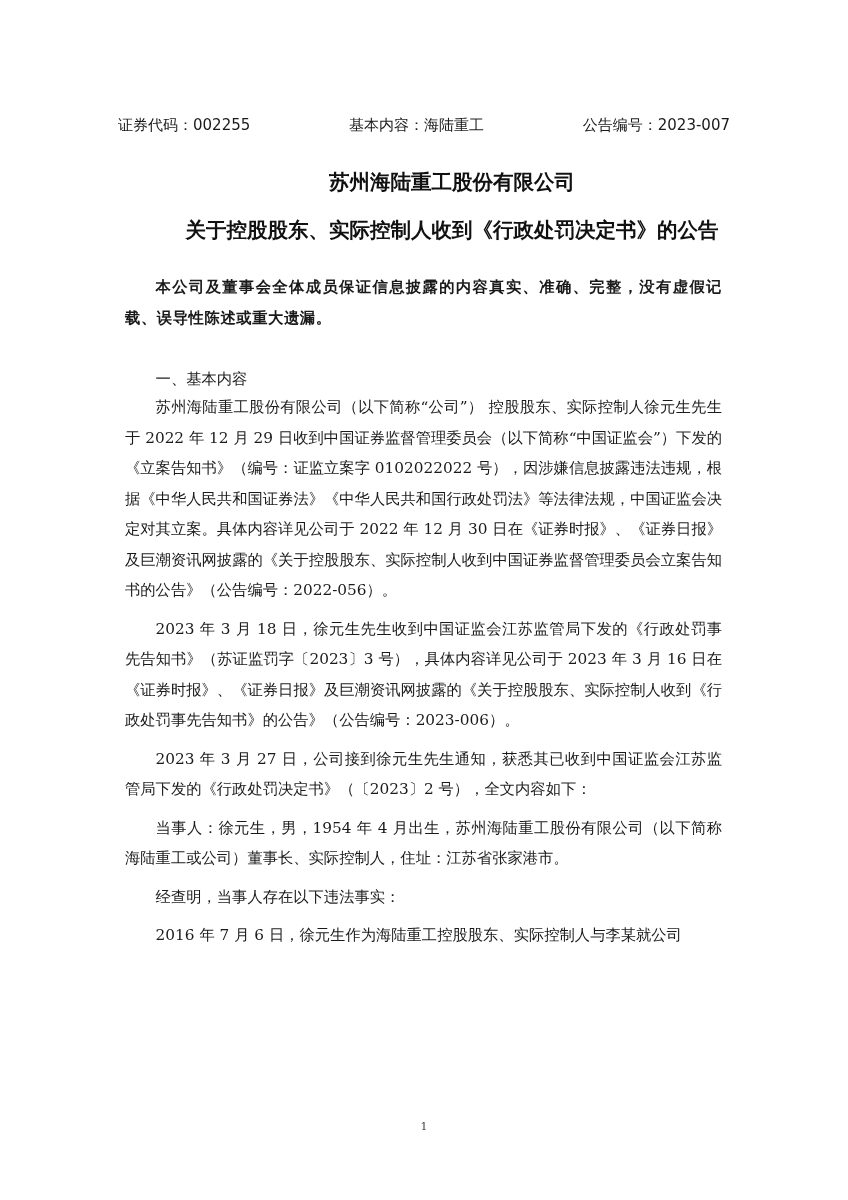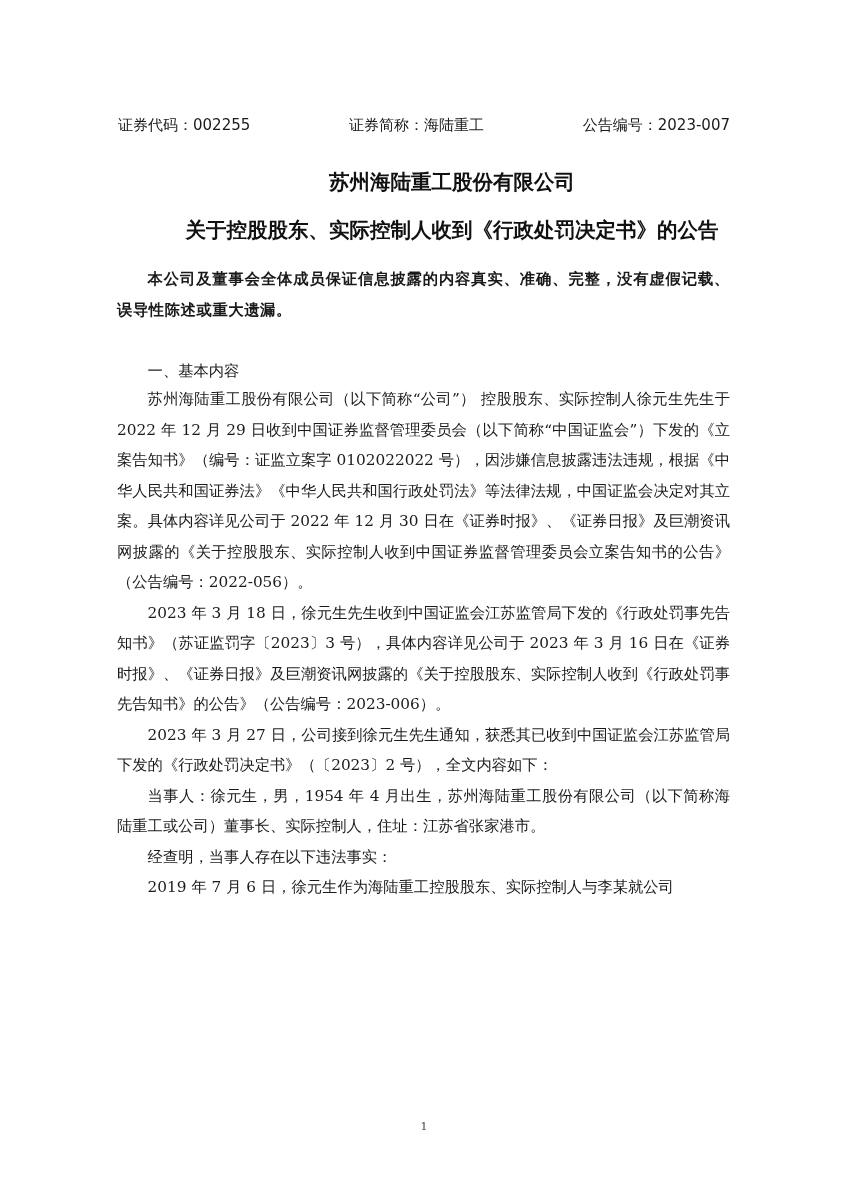--- a/index.html
+++ b/index.html
@@ -6,48 +6,48 @@
     body { width: 848px; height: 1200px; position: relative; overflow: hidden;
            font-family: "DejaVu Serif", "Liberation Serif", serif; color: #1a1a1a; }
     .header-row { position: absolute; top: 116px; left: 118px; width: 612px;
                   display: flex; justify-content: space-between; font-size: 15px;
                   font-family: "DejaVu Sans", "Liberation Sans", sans-serif; }
     .title { position: absolute; left: 0; width: 848px; text-align: center;
              font-size: 20.5px; font-family: "DejaVu Sans", "Liberation Sans", sans-serif; font-weight: bold; color:#111;padding-left:28px; }
     .t1 { top: 168px; }
     .t2 { top: 216px; }
     .body { position: absolute; left: 117px; width: 613px; font-size: 15.3px; line-height: 30.5px; }
-    .p { text-indent: 2em; margin: 0; text-align: justify; text-align-last: left; }
+    .p { text-indent: 2em; margin: 8px; text-align: justify; text-align-last: left; }
     .decl { top: 264px; font-weight: bold; font-family: "DejaVu Sans", "Liberation Sans", sans-serif; letter-spacing: 0.6px; }
     .sec { top: 356px; }
     .main { top: 384px; }
     .page-num { position: absolute; top: 1120px; left: 0; width: 848px; text-align: center; font-size: 11px; color:#444; }
   </style>
 </head>
 <body>
 
 <div class="header-row">
   <span>证券代码：002255</span>
-  <span>证券简称：海陆重工</span>
+  <span>基本内容：海陆重工</span>
   <span>公告编号：2023-007</span>
 </div>
 
 <div class="title t1">苏州海陆重工股份有限公司</div>
 <div class="title t2">关于控股股东、实际控制人收到《行政处罚决定书》的公告</div>
 
 <div class="body decl">
   <p class="p">本公司及董事会全体成员保证信息披露的内容真实、准确、完整，没有虚假记载、误导性陈述或重大遗漏。</p>
 </div>
 
 <div class="body sec">
   <p class="p">一、基本内容</p>
 </div>
 
 <div class="body main">
   <p class="p">苏州海陆重工股份有限公司（以下简称“公司”） 控股股东、实际控制人徐元生先生于 2022 年 12 月 29 日收到中国证券监督管理委员会（以下简称“中国证监会”）下发的《立案告知书》（编号：证监立案字 0102022022 号），因涉嫌信息披露违法违规，根据《中华人民共和国证券法》《中华人民共和国行政处罚法》等法律法规，中国证监会决定对其立案。具体内容详见公司于 2022 年 12 月 30 日在《证券时报》、《证券日报》及巨潮资讯网披露的《关于控股股东、实际控制人收到中国证券监督管理委员会立案告知书的公告》（公告编号：2022-056）。</p>
   <p class="p">2023 年 3 月 18 日，徐元生先生收到中国证监会江苏监管局下发的《行政处罚事先告知书》（苏证监罚字〔2023〕3 号），具体内容详见公司于 2023 年 3 月 16 日在《证券时报》、《证券日报》及巨潮资讯网披露的《关于控股股东、实际控制人收到《行政处罚事先告知书》的公告》（公告编号：2023-006）。</p>
   <p class="p">2023 年 3 月 27 日，公司接到徐元生先生通知，获悉其已收到中国证监会江苏监管局下发的《行政处罚决定书》（〔2023〕2 号），全文内容如下：</p>
   <p class="p">当事人：徐元生，男，1954 年 4 月出生，苏州海陆重工股份有限公司（以下简称海陆重工或公司）董事长、实际控制人，住址：江苏省张家港市。</p>
   <p class="p">经查明，当事人存在以下违法事实：</p>
-  <p class="p">2019 年 7 月 6 日，徐元生作为海陆重工控股股东、实际控制人与李某就公司</p>
+  <p class="p">2016 年 7 月 6 日，徐元生作为海陆重工控股股东、实际控制人与李某就公司</p>
 </div>
 
 <div class="page-num">1</div>
 
 </body></html>

